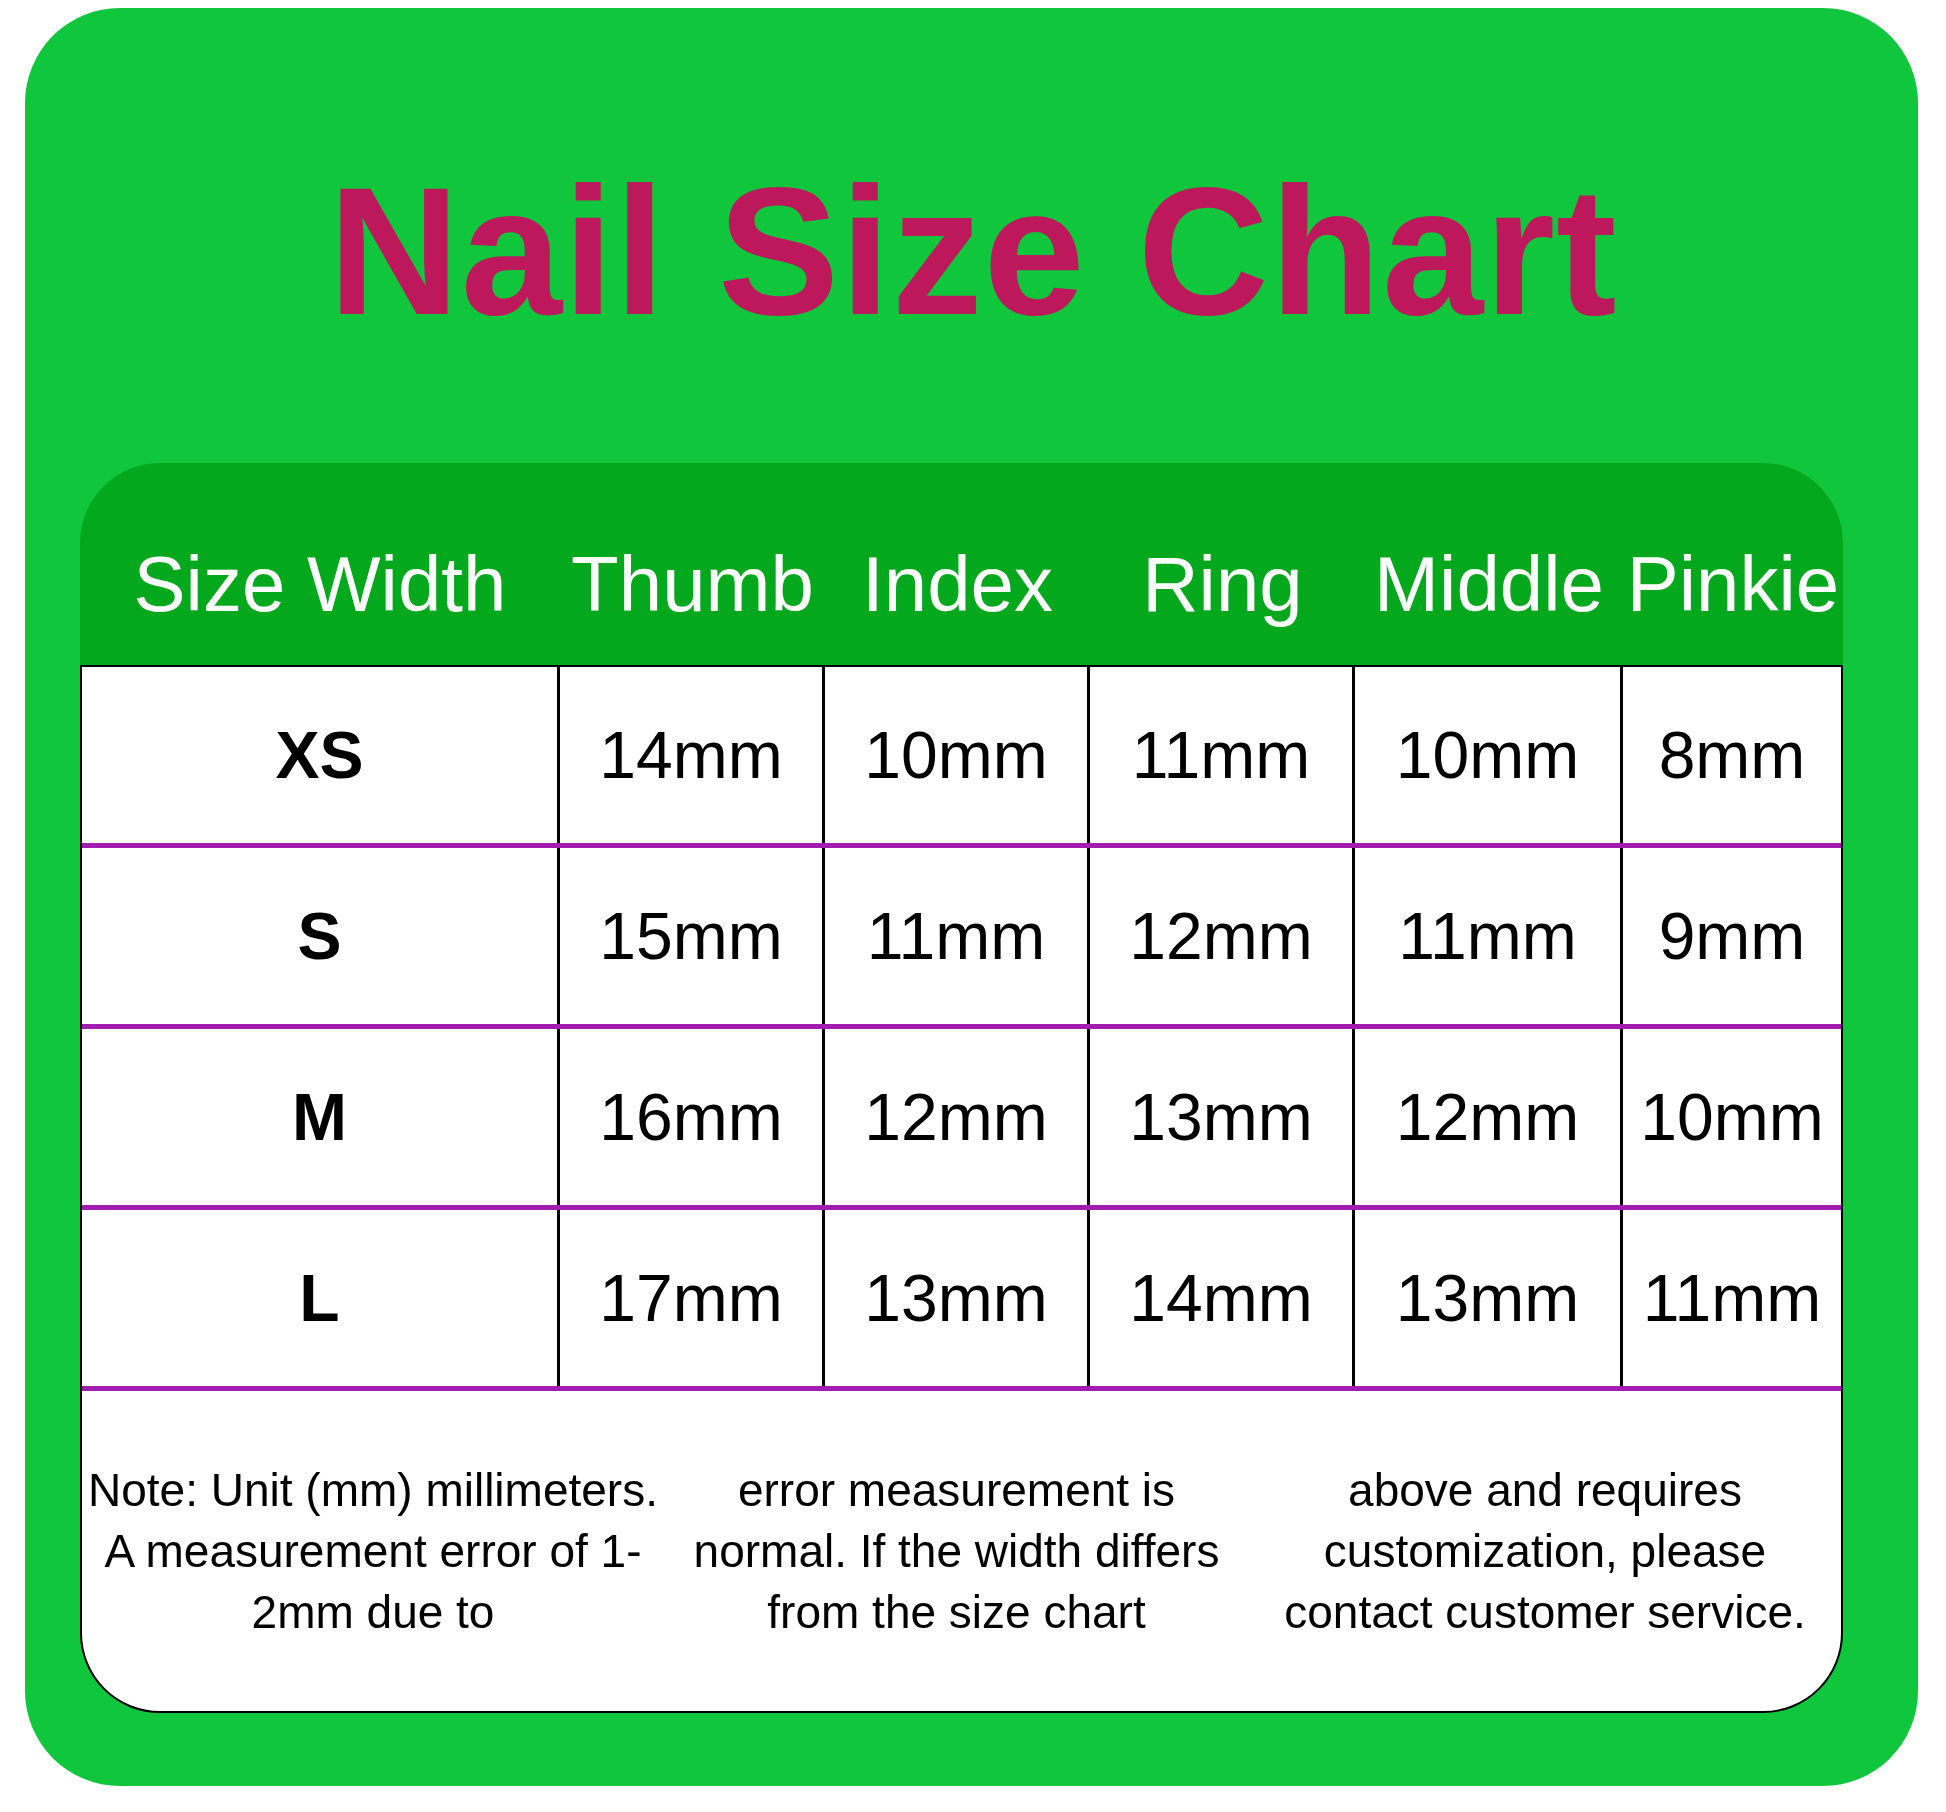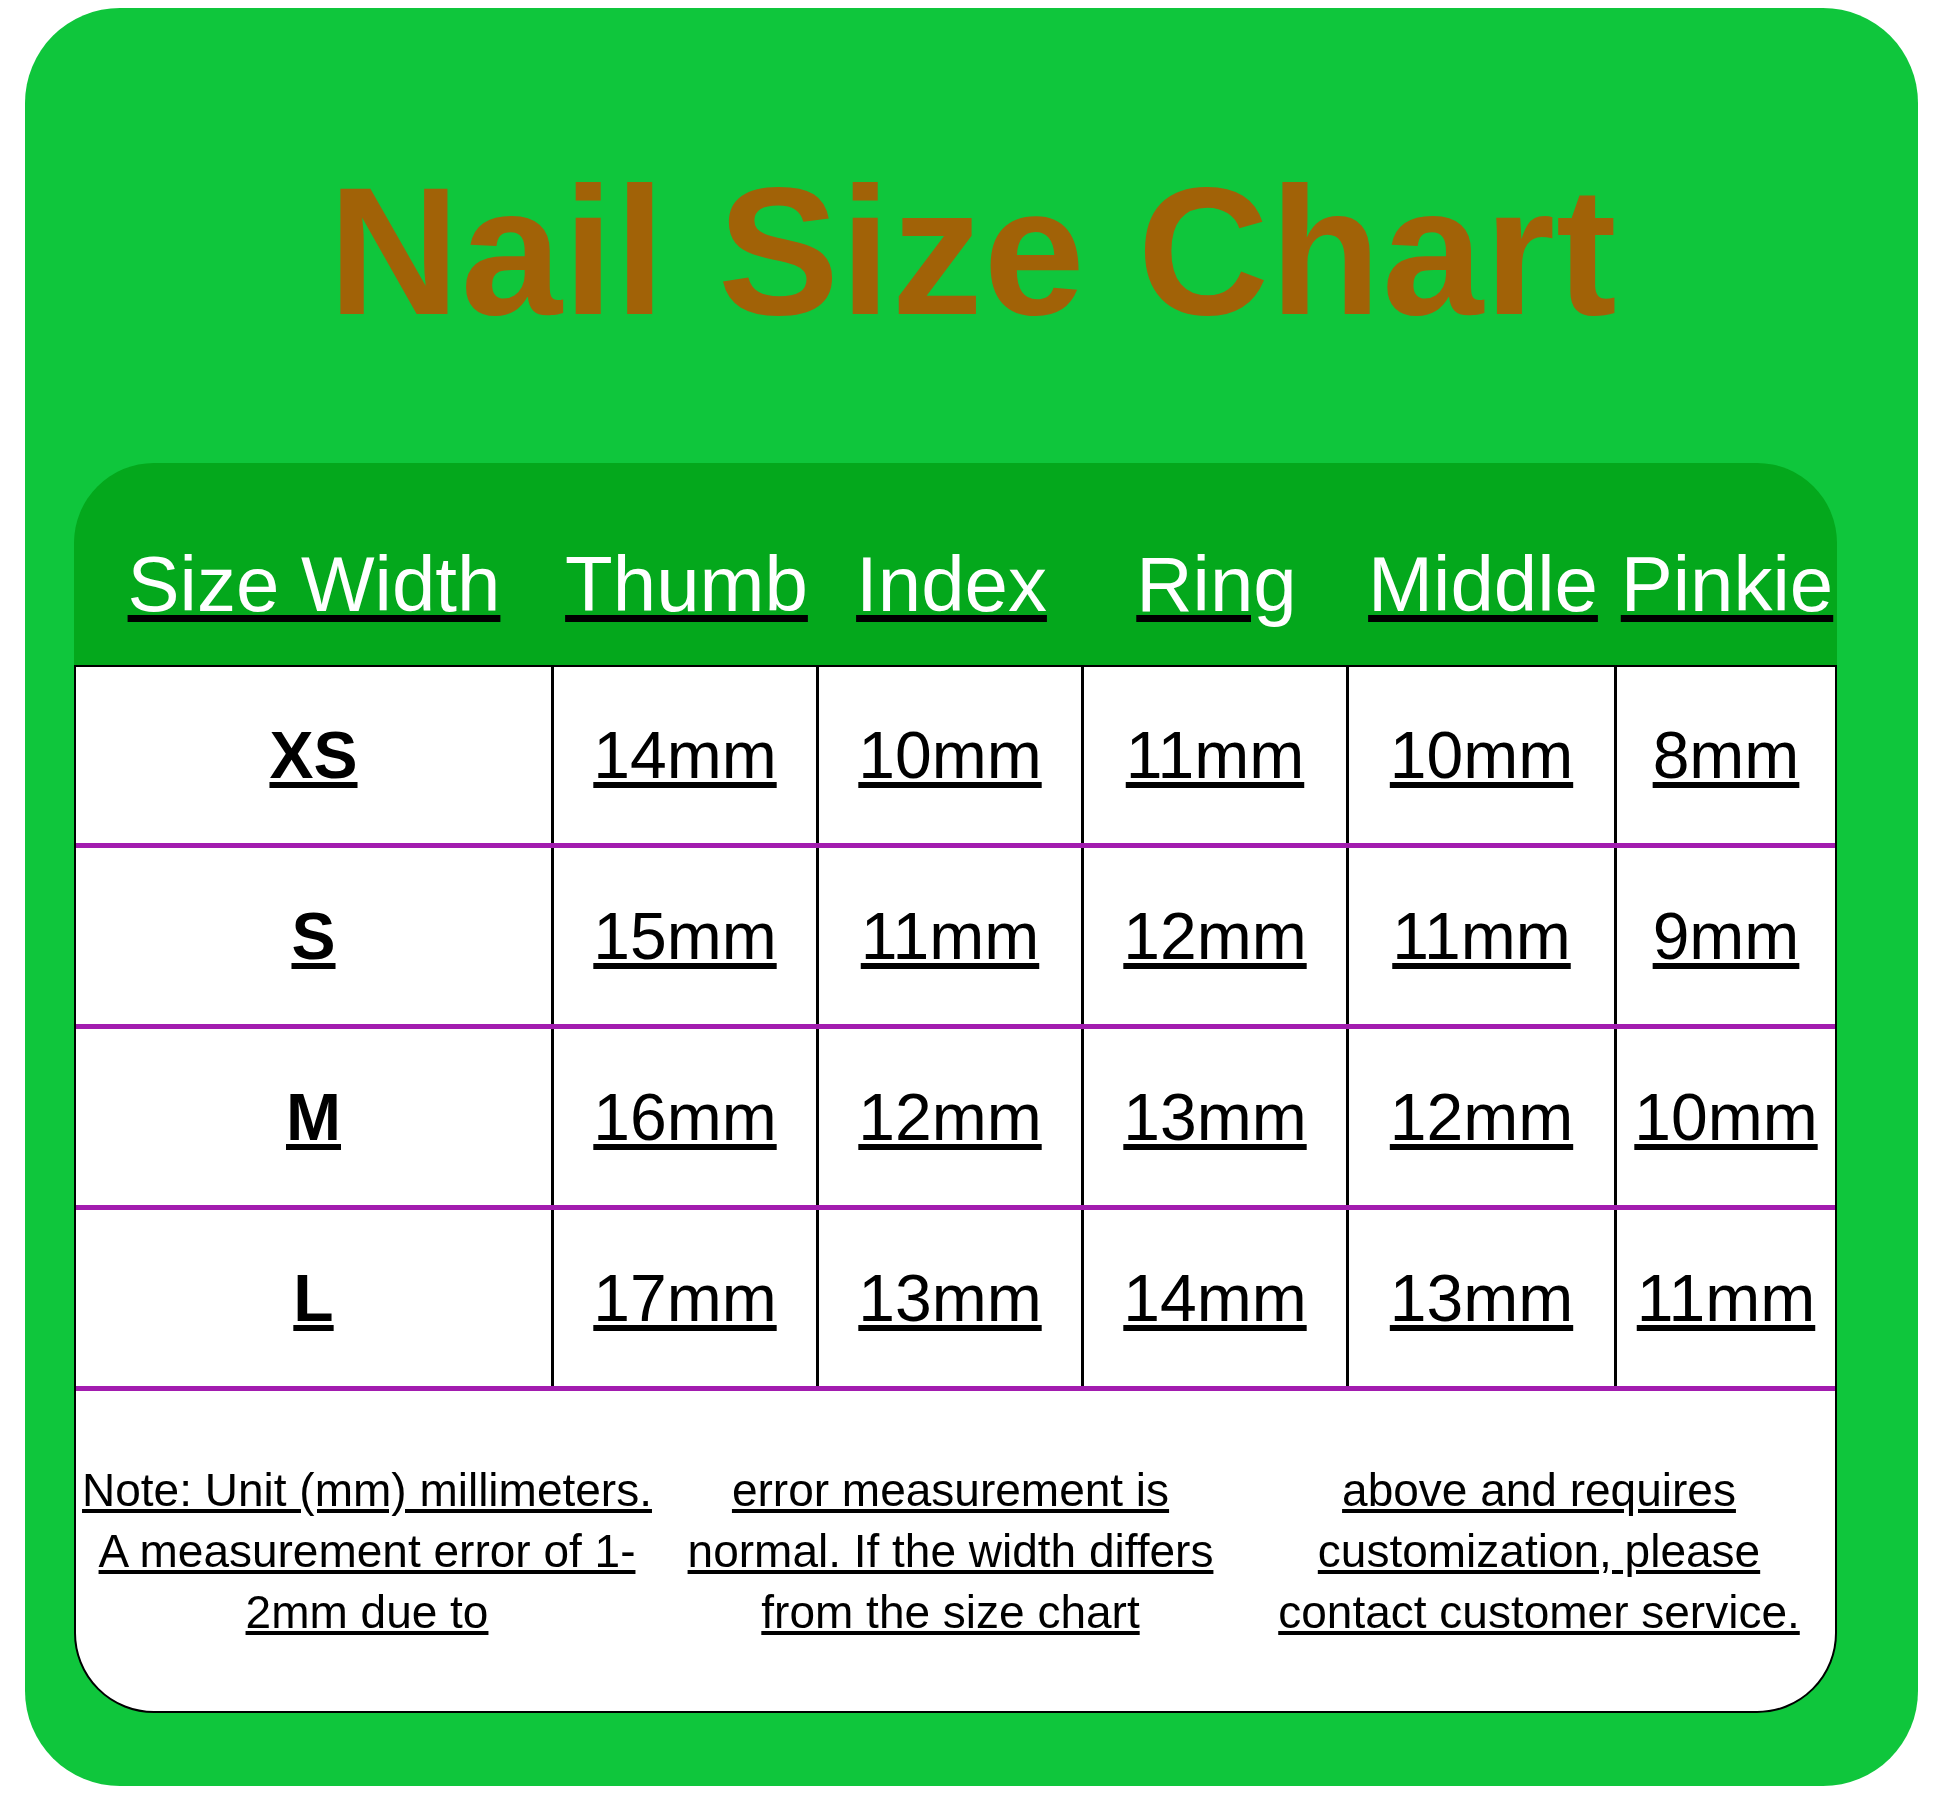--- a/index.html
+++ b/index.html
@@ -25,33 +25,32 @@
     background: #0FC63C;
     border-radius: 95px;
   }
   
   .page-title {
     position: absolute;
     left: 0;
     right: 0;
     top: 160px;
     text-align: center;
-    color: #a16207;
+    color: #be185d;
     font-size: 182px;
     line-height: 1;
     font-weight: 700;
     letter-spacing: 1px;
   }
   
   .card {
     position: absolute;
-    left: 74px;
+    left: 80px;
     top: 463px;
     width: 1763px;
-    text-decoration: underline;
   }
   .card-header {
     height: 202px;
     background: #04A81C;
     border-radius: 80px 80px 0 0;
     display: grid;
     grid-template-columns: 480px 265px 265px 265px 268px 1fr;
     align-items: center;
     box-sizing: border-box;
     padding-top: 40px;

